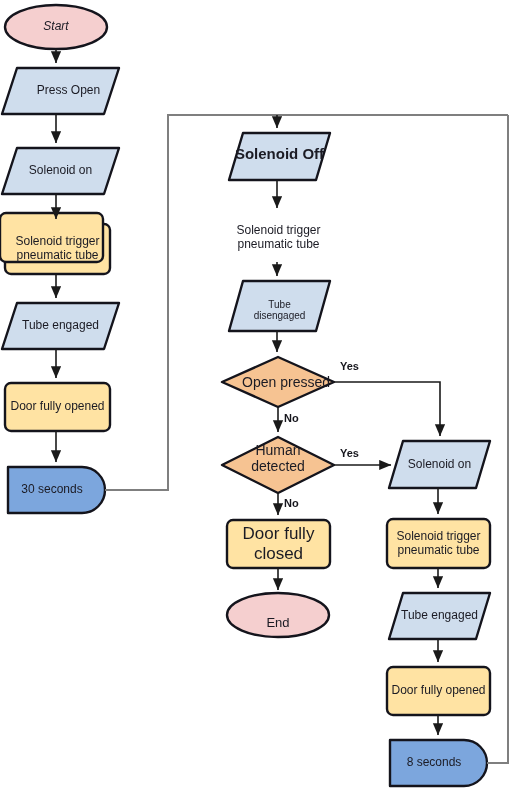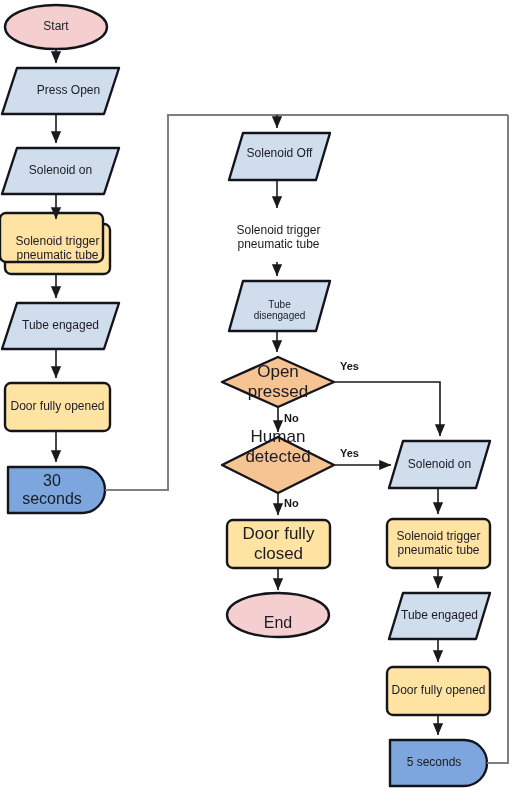--- a/index.html
+++ b/index.html
@@ -121,83 +121,83 @@
       <line x1="438" y1="568" x2="438" y2="588" marker-end="url(#ah)"></line>
       <line x1="438" y1="639" x2="438" y2="662" marker-end="url(#ah)"></line>
       <line x1="438" y1="715" x2="438" y2="735" marker-end="url(#ah)"></line>
     </g>
 
     <g stroke="#7f7f7f" stroke-width="2" fill="none">
       <path d="M487,763 L508,763 L508,115"></path>
     </g>
   </svg>
 
-  <div class="node" style="left:5px;top:5px;width:102px;height:44px;font-size:12px;">
+  <div class="node" style="left:5px;top:5px;width:102px;height:44px;font-size:12px;font-style:italic;">
     <span>Start</span>
   </div>
   <div class="node" style="left:10px;top:68px;width:117px;height:46px;font-size:12px;">
     <span>Press Open</span>
   </div>
   <div class="node" style="left:2px;top:148px;width:117px;height:46px;font-size:12px;">
     <span>Solenoid on</span>
   </div>
   <div class="node" style="left:5px;top:224px;width:105px;height:50px;font-size:12px;white-space:pre-line;">
     <span>Solenoid trigger
 pneumatic tube</span>
   </div>
   <div class="node" style="left:2px;top:303px;width:117px;height:46px;font-size:12px;">
     <span>Tube engaged</span>
   </div>
   <div class="node" style="left:5px;top:383px;width:105px;height:48px;font-size:12px;">
     <span>Door fully opened</span>
   </div>
-  <div class="node" style="left:8px;top:467px;width:88px;height:46px;font-size:16px;">
+  <div class="node" style="left:8px;top:467px;width:88px;height:46px;font-size:12px;">
     <span>30 seconds</span>
   </div>
 
-  <div class="node" style="left:229px;top:133px;width:101px;height:41px;font-size:12px;">
+  <div class="node" style="left:229px;top:133px;width:101px;height:41px;font-size:15px;font-weight:bold;">
     <span>Solenoid Off</span>
   </div>
   <div class="node" style="left:227px;top:213px;width:103px;height:49px;font-size:12px;white-space:pre-line;">
     <span>Solenoid trigger
 pneumatic tube</span>
   </div>
   <div class="node" style="left:229px;top:281px;width:101px;height:58px;font-size:10px;white-space:pre-line;">
     <span>Tube
 disengaged</span>
   </div>
-  <div class="node" style="left:222px;top:357px;width:112px;height:50px;font-size:17px;justify-content:flex-end;">
+  <div class="node" style="left:222px;top:357px;width:112px;height:50px;font-size:14px;justify-content:flex-end;">
     <span>Open pressed</span>
   </div>
-  <div class="node" style="left:222px;top:419px;width:112px;height:56px;font-size:17px;white-space:pre-line;">
+  <div class="node" style="left:222px;top:430px;width:112px;height:56px;font-size:14px;white-space:pre-line;">
     <span>Human
 detected</span>
   </div>
   <div class="node" style="left:227px;top:520px;width:103px;height:48px;font-size:17px;">
     <span>Door fully closed</span>
   </div>
-  <div class="node" style="left:227px;top:593px;width:102px;height:61px;font-size:16px;">
+  <div class="node" style="left:227px;top:593px;width:102px;height:61px;font-size:13px;">
     <span>End</span>
   </div>
 
   <div class="node" style="left:389px;top:441px;width:101px;height:47px;font-size:12px;">
     <span>Solenoid on</span>
   </div>
   <div class="node" style="left:387px;top:519px;width:103px;height:49px;font-size:12px;white-space:pre-line;">
     <span>Solenoid trigger
 pneumatic tube</span>
   </div>
   <div class="node" style="left:389px;top:593px;width:101px;height:46px;font-size:12px;">
     <span>Tube engaged</span>
   </div>
   <div class="node" style="left:387px;top:667px;width:103px;height:48px;font-size:12px;">
     <span>Door fully opened</span>
   </div>
   <div class="node" style="left:390px;top:740px;width:88px;height:46px;font-size:12px;">
-    <span>5 seconds</span>
+    <span>8 seconds</span>
   </div>
 
   <div class="edge-label" style="left:340px;top:360px;">Yes</div>
   <div class="edge-label" style="left:284px;top:412px;">No</div>
   <div class="edge-label" style="left:340px;top:447px;">Yes</div>
   <div class="edge-label" style="left:284px;top:497px;">No</div>
 
 </div>
 
 </body></html>

